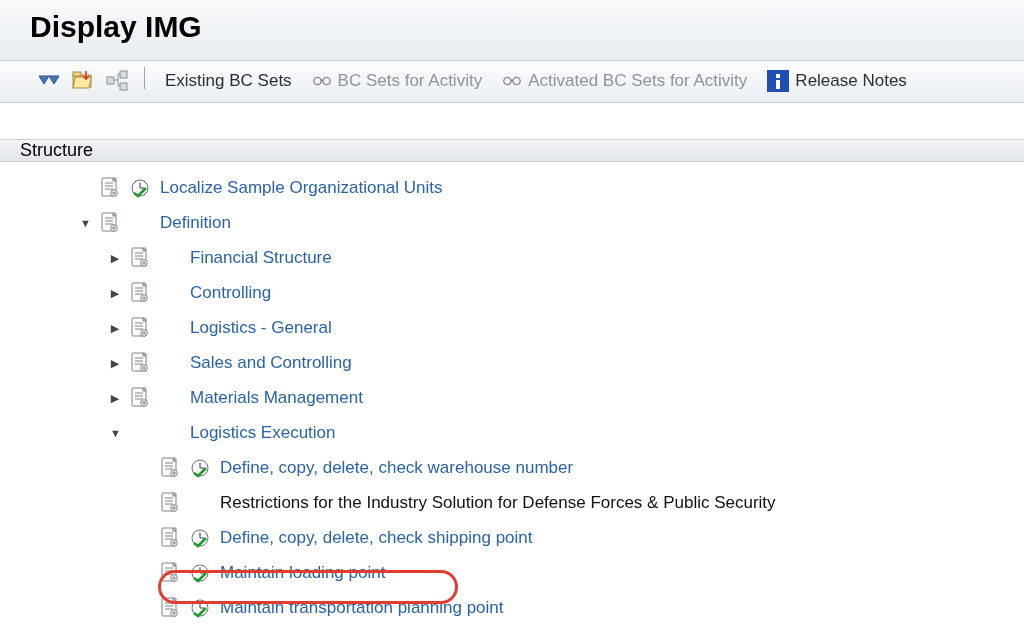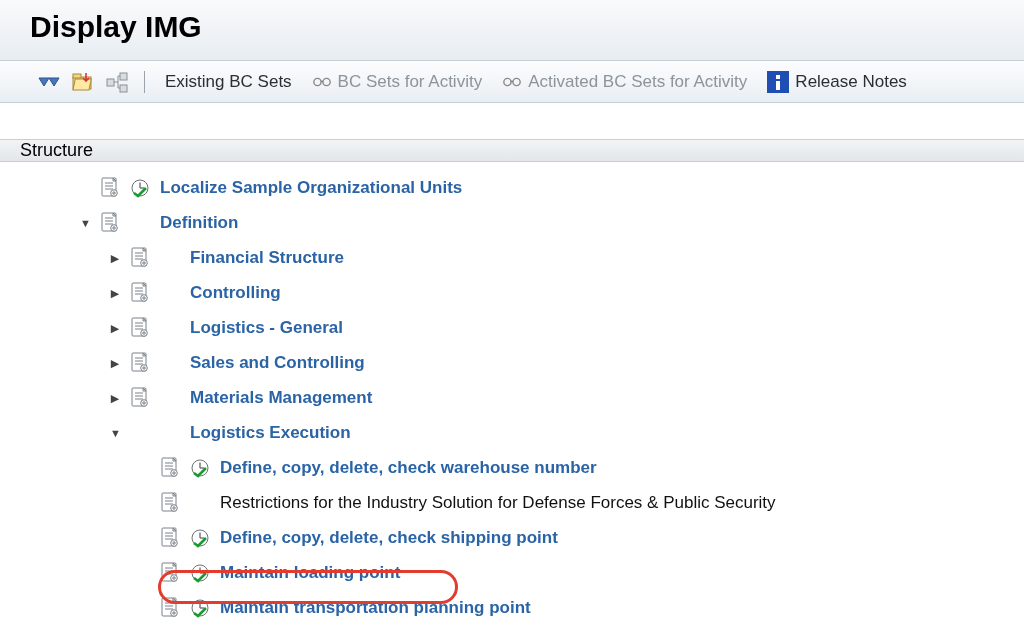--- a/index.html
+++ b/index.html
@@ -15,21 +15,20 @@
     border-bottom: 1px solid #c5cfd8;
     padding: 10px 32px 16px 30px;
   }
   .title-bar h1 {
     margin: 0;
     font-size: 30px;
     font-weight: 700;
   }
   .toolbar {
     display: flex;
-    align-items: center;
     gap: 8px;
     background: linear-gradient(#fdfdfe, #e9eef3);
     border-bottom: 1px solid #c5cfd8;
     padding: 6px 20px 6px 36px;
     height: 42px;
   }
   .tb-icon-btn {
     display: inline-flex;
     align-items: center;
     justify-content: center;
@@ -85,21 +84,20 @@
   }
   .caret.open::before { content: "▼"; font-size: 11px; }
   .caret.closed::before { content: "▶"; font-size: 11px; }
   .caret.none::before { content: ""; }
   .doc-icon { width: 20px; height: 22px; }
   .clock-icon { width: 20px; height: 20px; }
   .spacer-clock { width: 20px; height: 20px; }
   .link {
     color: #2a64a6;
     cursor: pointer;
-    font-weight: bold;
   }
   .plain {
     color: #111;
   }
   .indent-1 { padding-left: 30px; }
   .indent-2 { padding-left: 60px; }
   .highlight-ring {
     position: absolute;
     border: 3px solid #e33b2e;
     border-radius: 20px;

